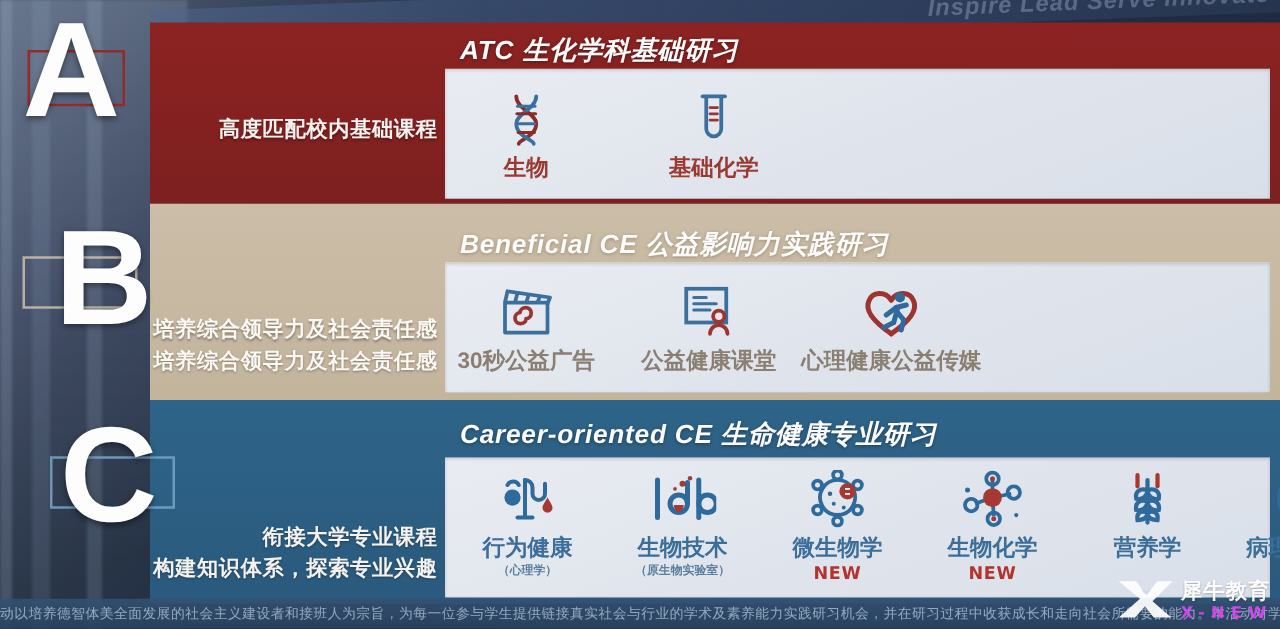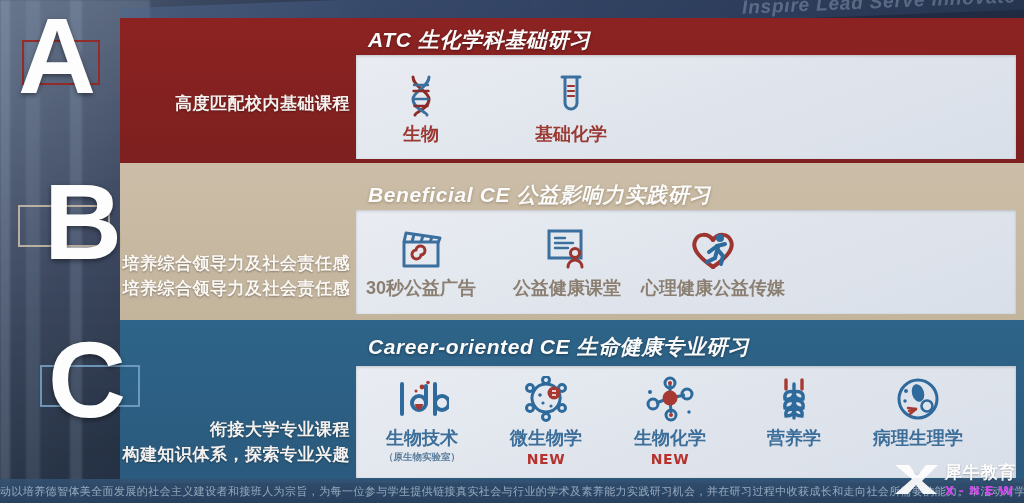--- a/index.html
+++ b/index.html
@@ -246,20 +246,36 @@
   </div>
   <div class="caption caption-c">
     <div>衔接大学专业课程</div>
     <div>构建知识体系，探索专业兴趣</div>
   </div>
   <div class="sect-title st-c">Career-oriented CE 生命健康专业研习</div>
   <div class="panel panel-c"></div>
 
   <div class="row row-c">
 
+    <div class="item">
+      <div class="glyph">
+        <svg width="48" height="44" viewBox="0 0 48 44">
+          <g fill="none" stroke="#2f6a9c" stroke-width="3.2" stroke-linecap="round">
+            <path d="M8 10 a5 5 0 0 1 9 0"></path>
+            <path d="M22 6 a6 6 0 0 1 6 6 v5 a5 5 0 0 0 10 0 V9"></path>
+            <path d="M22 6 V34"></path>
+            <path d="M16 36 H28"></path>
+          </g>
+          <circle cx="12" cy="20" r="6.5" fill="#2f6a9c"></circle>
+          <path d="M40 20 c3 5 4 6.5 4 8.2 a4 4 0 0 1 -8 0 c0 -1.7 1 -3.2 4 -8.2 z" fill="#a63a32"></path>
+        </svg>
+      </div>
+      <div class="lbl">行为健康</div>
+      <div class="sub">（心理学）</div>
+    </div>
 
     <div class="item">
       <div class="glyph">
         <svg width="54" height="44" viewBox="0 0 54 44">
           <g fill="none" stroke="#2f6a9c" stroke-width="4" stroke-linecap="round">
             <path d="M7 6 V36"></path>
             <path d="M24 18 a7 7 0 1 0 0 14 a7 7 0 1 0 0 -14"></path>
             <path d="M31 25 V8"></path>
             <path d="M40 6 V36"></path>
             <path d="M40 25 a7 7 0 1 1 7 7 a7 7 0 0 1 -7 -7"></path>

